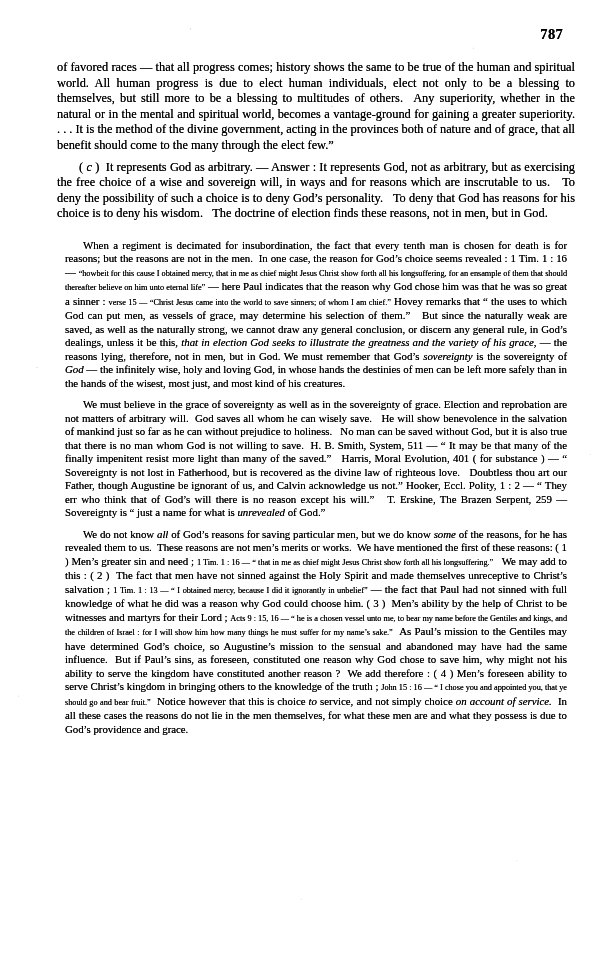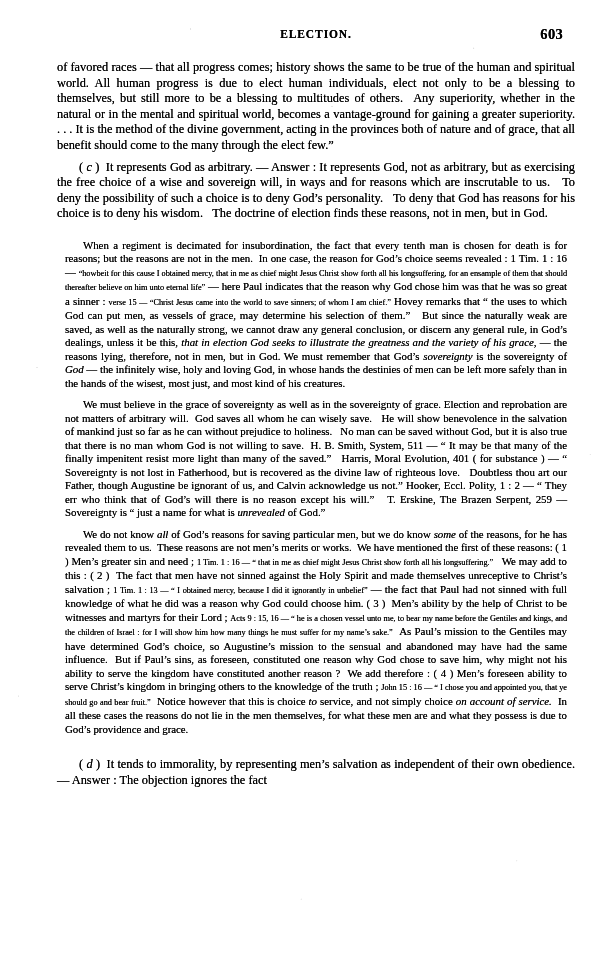--- a/index.html
+++ b/index.html
@@ -109,37 +109,35 @@
   .running-head .head-folio {
     text-shadow: 0 0 0.35px rgba(0,0,0,0.9);
   }
 </style>
 </head>
 <body>
 
 <div class="page">
 
   <div class="running-head">
-    <div class="head-title">ELECTION.</div>
-    <div class="head-folio">603</div>
+    <div class="head-folio">787</div>
   </div>
 
   <p class="tier-large">of favored races — that all progress comes; history shows the same to be true of the human and spiritual world. All human progress is due to elect human individuals, elect not only to be a blessing to themselves, but still more to be a blessing to multitudes of others. &nbsp;Any superiority, whether in the natural or in the mental and spiritual world, becomes a vantage-ground for gaining a greater superiority. . . . It is the method of the divine government, acting in the provinces both of nature and of grace, that all benefit should come to the many through the elect few.”</p>
 
   <div class="gap-sm"></div>
 
   <p class="tier-large indent-lg">( <i>c</i> ) &nbsp;It represents God as arbitrary. — Answer : It represents God, not as arbitrary, but as exercising the free choice of a wise and sovereign will, in ways and for reasons which are inscrutable to us. &nbsp;&nbsp;To deny the possibility of such a choice is to deny God’s personality. &nbsp;&nbsp;To deny that God has reasons for his choice is to deny his wisdom. &nbsp;&nbsp;The doctrine of election finds these reasons, not in men, but in God.</p>
 
   <div class="gap-md"></div>
 
   <p class="tier-small indent">When a regiment is decimated for insubordination, the fact that every tenth man is chosen for death is for reasons; but the reasons are not in the men. &nbsp;In one case, the reason for God’s choice seems revealed : 1 Tim. 1 : 16 — <span class="scripture">“howbeit for this cause I obtained mercy, that in me as chief might Jesus Christ show forth all his longsuffering, for an ensample of them that should thereafter believe on him unto eternal life”</span> — here Paul indicates that the reason why God chose him was that he was so great a sinner : <span class="scripture">verse 15 — “Christ Jesus came into the world to save sinners; of whom I am chief.”</span> Hovey remarks that “ the uses to which God can put men, as vessels of grace, may determine his selection of them.” &nbsp;&nbsp;But since the naturally weak are saved, as well as the naturally strong, we cannot draw any general conclusion, or discern any general rule, in God’s dealings, unless it be this, <i>that in election God seeks to illustrate the greatness and the variety of his grace,</i> — the reasons lying, therefore, not in men, but in God. We must remember that God’s <i>sovereignty</i> is the sovereignty of <i>God</i> — the infinitely wise, holy and loving God, in whose hands the destinies of men can be left more safely than in the hands of the wisest, most just, and most kind of his creatures.</p>
 
   <p class="tier-small indent">We must believe in the grace of sovereignty as well as in the sovereignty of grace. Election and reprobation are not matters of arbitrary will. &nbsp;God saves all whom he can wisely save. &nbsp;&nbsp;He will show benevolence in the salvation of mankind just so far as he can without prejudice to holiness. &nbsp;&nbsp;No man can be saved without God, but it is also true that there is no man whom God is not willing to save. &nbsp;H. B. Smith, System, 511 — “ It may be that many of the finally impenitent resist more light than many of the saved.” &nbsp;&nbsp;Harris, Moral Evolution, 401 ( for substance ) — “ Sovereignty is not lost in Fatherhood, but is recovered as the divine law of righteous love. &nbsp;&nbsp;Doubtless thou art our Father, though Augustine be ignorant of us, and Calvin acknowledge us not.” Hooker, Eccl. Polity, 1 : 2 — “ They err who think that of God’s will there is no reason except his will.” &nbsp;&nbsp;T. Erskine, The Brazen Serpent, 259 — Sovereignty is “ just a name for what is <i>unrevealed</i> of God.”</p>
 
   <p class="tier-small indent">We do not know <i>all</i> of God’s reasons for saving particular men, but we do know <i>some</i> of the reasons, for he has revealed them to us. &nbsp;These reasons are not men’s merits or works. &nbsp;We have mentioned the first of these reasons: ( 1 ) Men’s greater sin and need ; <span class="scripture">1 Tim. 1 : 16 — “ that in me as chief might Jesus Christ show forth all his longsuffering.”</span> &nbsp;&nbsp;We may add to this : ( 2 ) &nbsp;The fact that men have not sinned against the Holy Spirit and made themselves unreceptive to Christ’s salvation ; <span class="scripture">1 Tim. 1 : 13 — “ I obtained mercy, because I did it ignorantly in unbelief”</span> — the fact that Paul had not sinned with full knowledge of what he did was a reason why God could choose him. ( 3 ) &nbsp;Men’s ability by the help of Christ to be witnesses and martyrs for their Lord ; <span class="scripture">Acts 9 : 15, 16 — “ he is a chosen vessel unto me, to bear my name before the Gentiles and kings, and the children of Israel : for I will show him how many things he must suffer for my name’s sake.”</span> &nbsp;As Paul’s mission to the Gentiles may have determined God’s choice, so Augustine’s mission to the sensual and abandoned may have had the same influence. &nbsp;But if Paul’s sins, as foreseen, constituted one reason why God chose to save him, why might not his ability to serve the kingdom have constituted another reason ? &nbsp;We add therefore : ( 4 ) Men’s foreseen ability to serve Christ’s kingdom in bringing others to the knowledge of the truth ; <span class="scripture">John 15 : 16 — “ I chose you and appointed you, that ye should go and bear fruit.”</span> &nbsp;Notice however that this is choice <i>to</i> service, and not simply choice <i>on account of service.</i> &nbsp;In all these cases the reasons do not lie in the men themselves, for what these men are and what they possess is due to God’s providence and grace.</p>
 
   <div class="gap-lg"></div>
 
-  <p class="tier-large indent-lg">( <i>d</i> ) &nbsp;It tends to immorality, by representing men’s salvation as independent of their own obedience. — Answer : The objection ignores the fact</p>
 
 </div>
 
 <div class="page-scan-noise"></div>
 
 </body></html>

